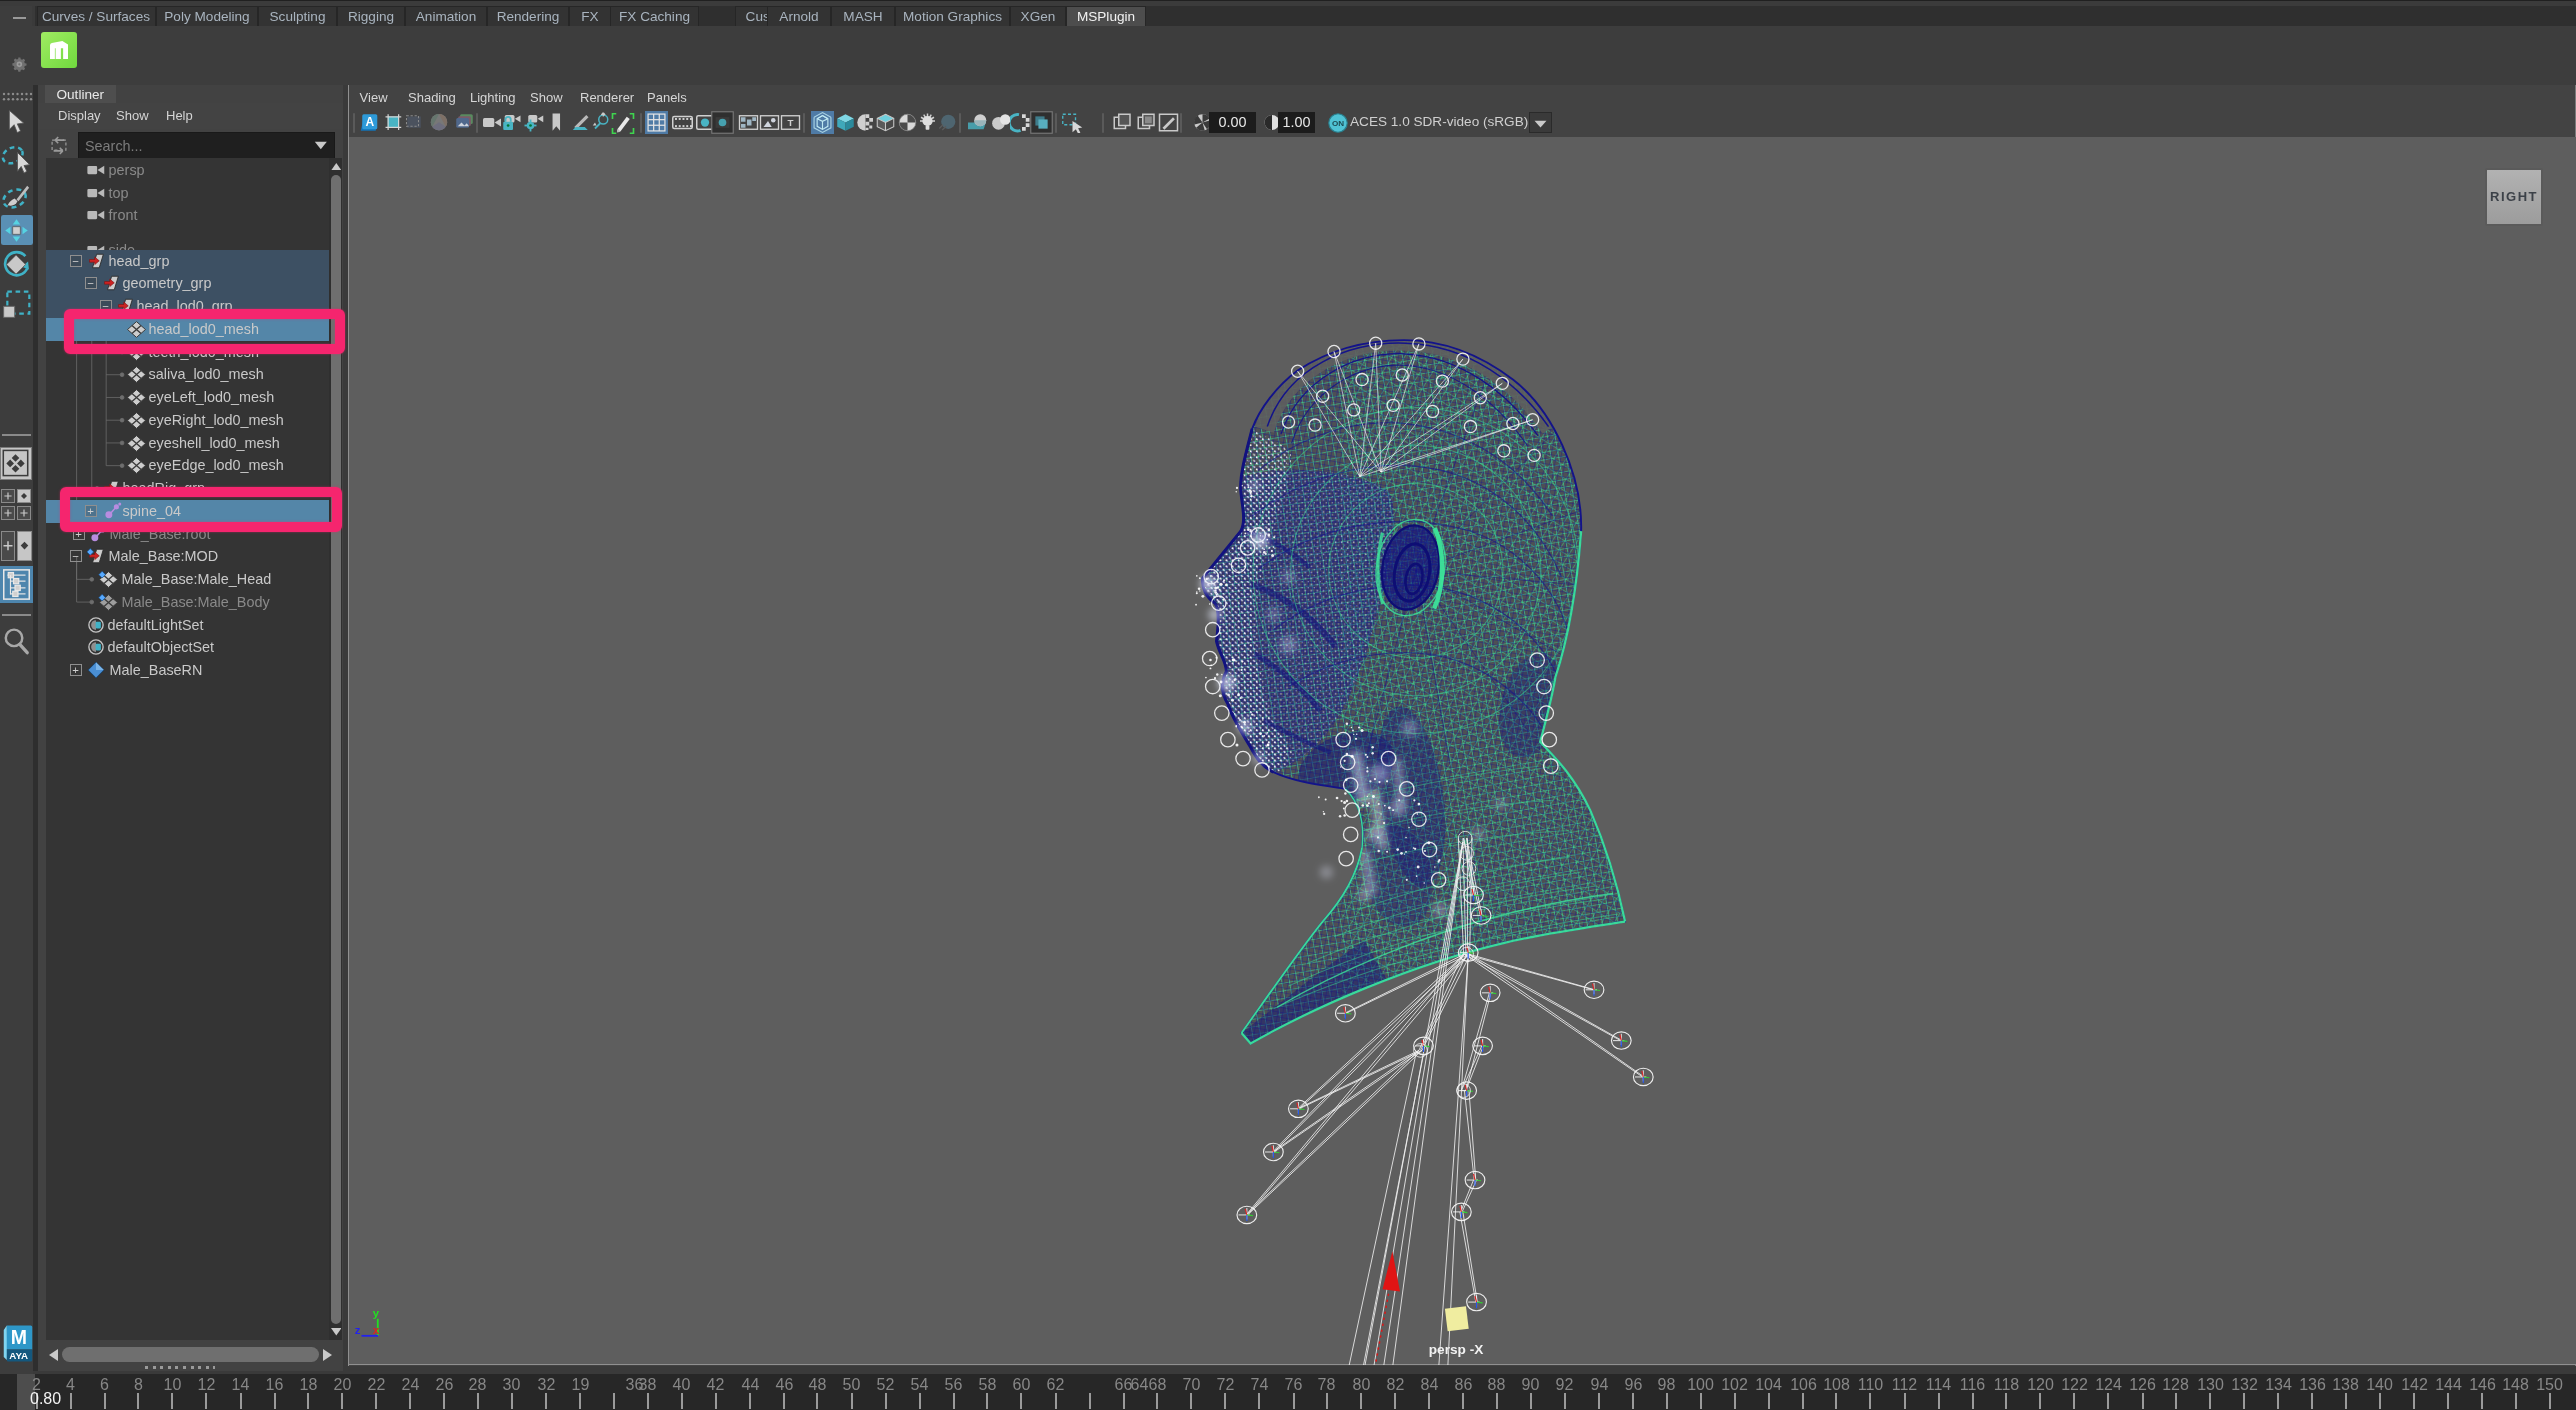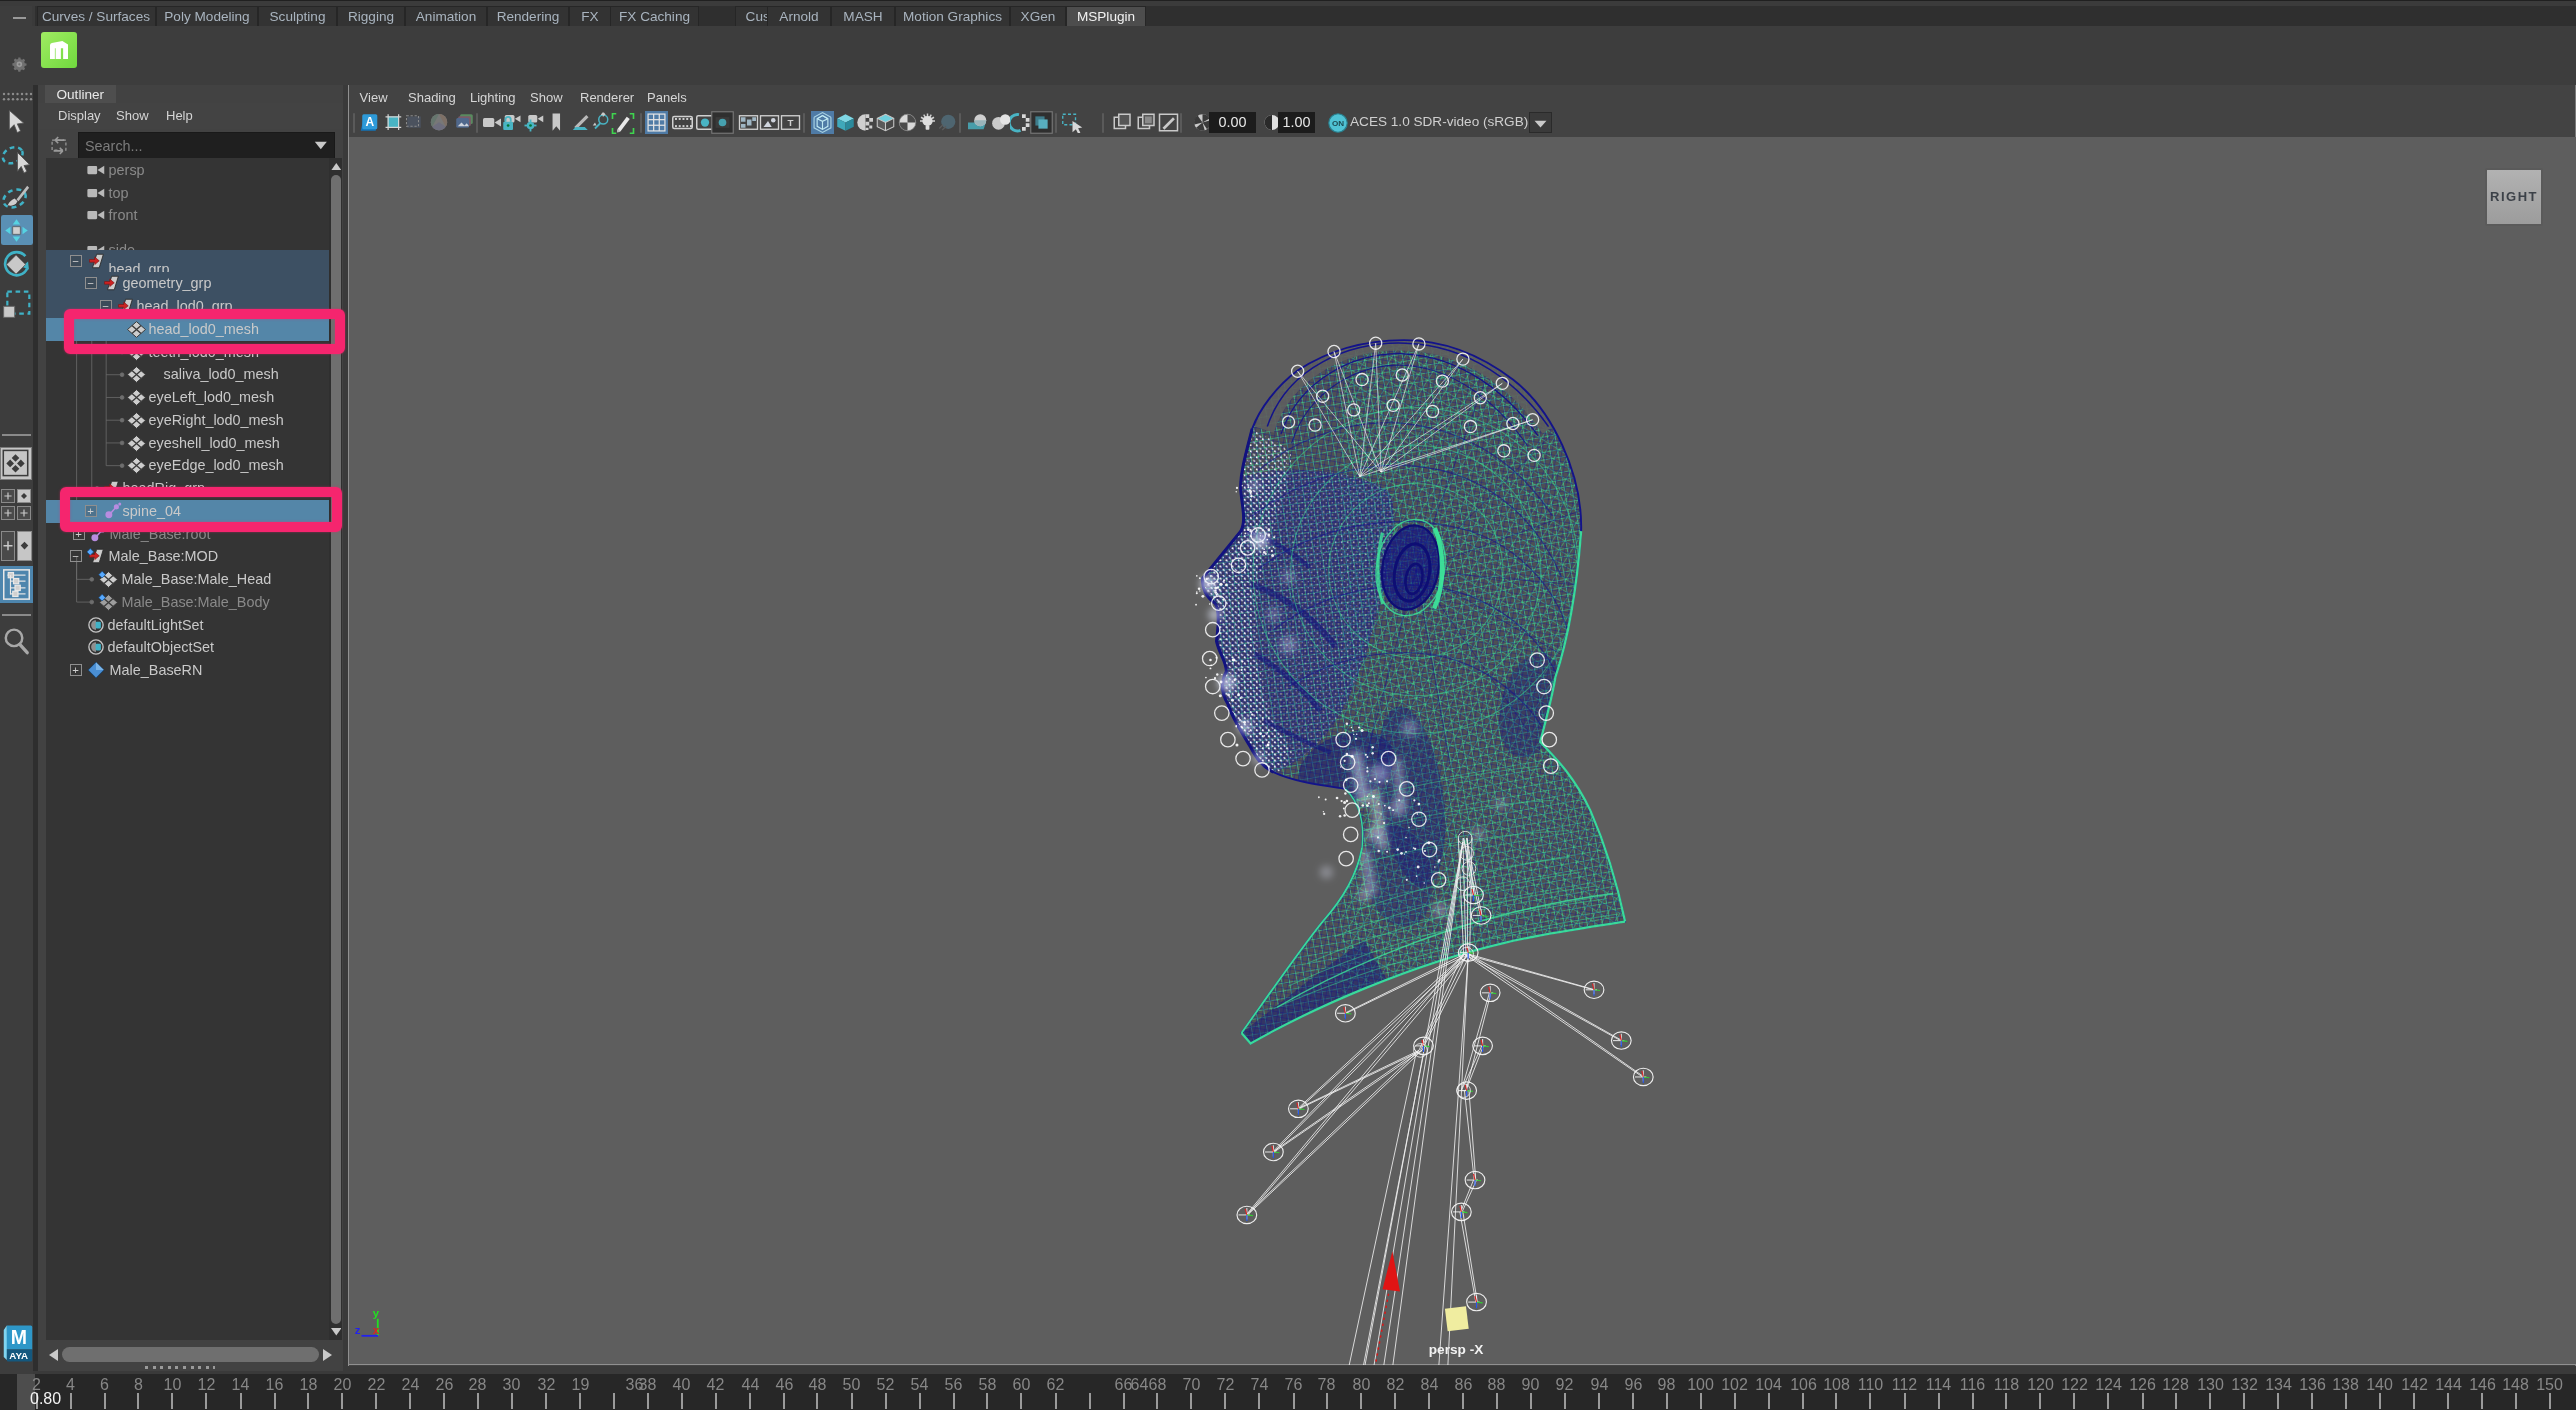--- a/index.html
+++ b/index.html
@@ -261,21 +261,21 @@
             <path d="M14 12 L23 6.2 V17.8 Z" fill="#b9b9b9"></path>
           </svg>
           <span class="lbl" style="left:63px;">side</span>
         </div>
 <div class="row psel" style="top:92px;">
           <div class="ebox" style="left:24px;">−</div>
           <svg style="left:41px;" width="20" height="18" viewBox="0 0 26 24">
             <path d="M7 21 L12.5 3 H21.5 L16 21 Z" fill="#cccccc" stroke="#2b2b2b" stroke-width="1.2"></path>
             <path d="M3 14 h7 v-3.2 l6 5 -6 5 V17.6 h-7 z" fill="#cc2222" stroke="#7c1414" stroke-width=".8" transform="translate(0,-4)"></path>
           </svg>
-          <span class="lbl" style="left:63px;margin-top:8px;">head_grp</span>
+          <span class="lbl" style="left:63px;">head_grp</span>
         </div>
 <div class="row psel" style="top:114px;">
           <div class="ebox" style="left:39px;">−</div>
           <svg style="left:56px;" width="20" height="18" viewBox="0 0 26 24">
             <path d="M7 21 L12.5 3 H21.5 L16 21 Z" fill="#cccccc" stroke="#2b2b2b" stroke-width="1.2"></path>
             <path d="M3 14 h7 v-3.2 l6 5 -6 5 V17.6 h-7 z" fill="#cc2222" stroke="#7c1414" stroke-width=".8" transform="translate(0,-4)"></path>
           </svg>
           <span class="lbl" style="left:77px;">geometry_grp</span>
         </div>
 <div class="row psel" style="top:137px;">
@@ -298,21 +298,21 @@
             <path d="M14 2 L26 12.5 L14 23 L2 12.5 Z" fill="#cdcdcd" stroke="#3a3a3a" stroke-width="1.3"></path>
             <path d="M8 7.2 L20 17.8 M20 7.2 L8 17.8" stroke="#3a3a3a" stroke-width="1.8" fill="none"></path>
           </svg>
           <span class="lbl" style="left:103px;">teeth_lod0_mesh</span>
         </div>
 <div class="row " style="top:205px;">
           <svg style="left:80px;" width="21" height="19" viewBox="0 0 28 25">
             <path d="M14 2 L26 12.5 L14 23 L2 12.5 Z" fill="#cdcdcd" stroke="#3a3a3a" stroke-width="1.3"></path>
             <path d="M8 7.2 L20 17.8 M20 7.2 L8 17.8" stroke="#3a3a3a" stroke-width="1.8" fill="none"></path>
           </svg>
-          <span class="lbl" style="left:118px;text-align:center;">saliva_lod0_mesh</span>
+          <span class="lbl" style="left:103px;text-align:center;">saliva_lod0_mesh</span>
         </div>
 <div class="row " style="top:228px;">
           <svg style="left:80px;" width="21" height="19" viewBox="0 0 28 25">
             <path d="M14 2 L26 12.5 L14 23 L2 12.5 Z" fill="#cdcdcd" stroke="#3a3a3a" stroke-width="1.3"></path>
             <path d="M8 7.2 L20 17.8 M20 7.2 L8 17.8" stroke="#3a3a3a" stroke-width="1.8" fill="none"></path>
           </svg>
           <span class="lbl" style="left:103px;">eyeLeft_lod0_mesh</span>
         </div>
 <div class="row " style="top:251px;">
           <svg style="left:80px;" width="21" height="19" viewBox="0 0 28 25">

